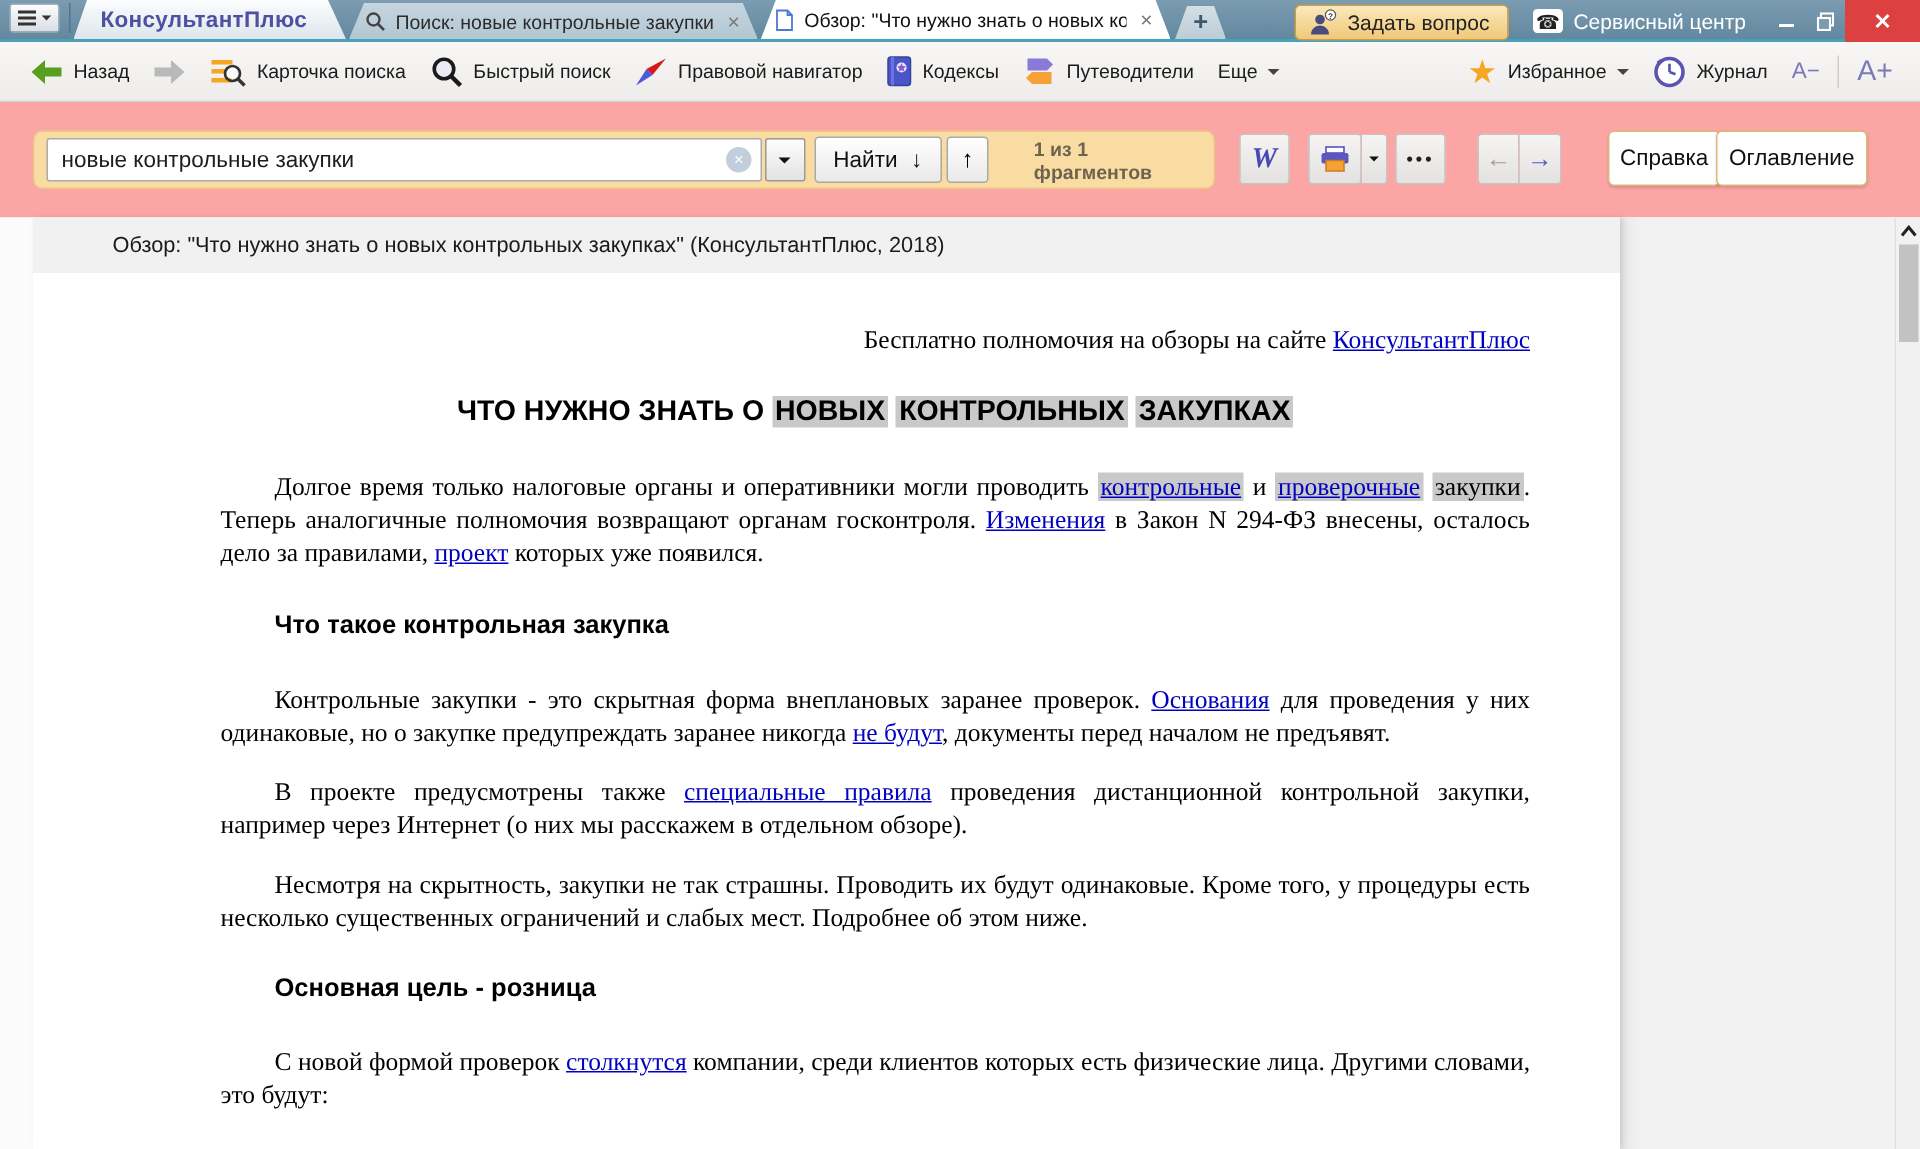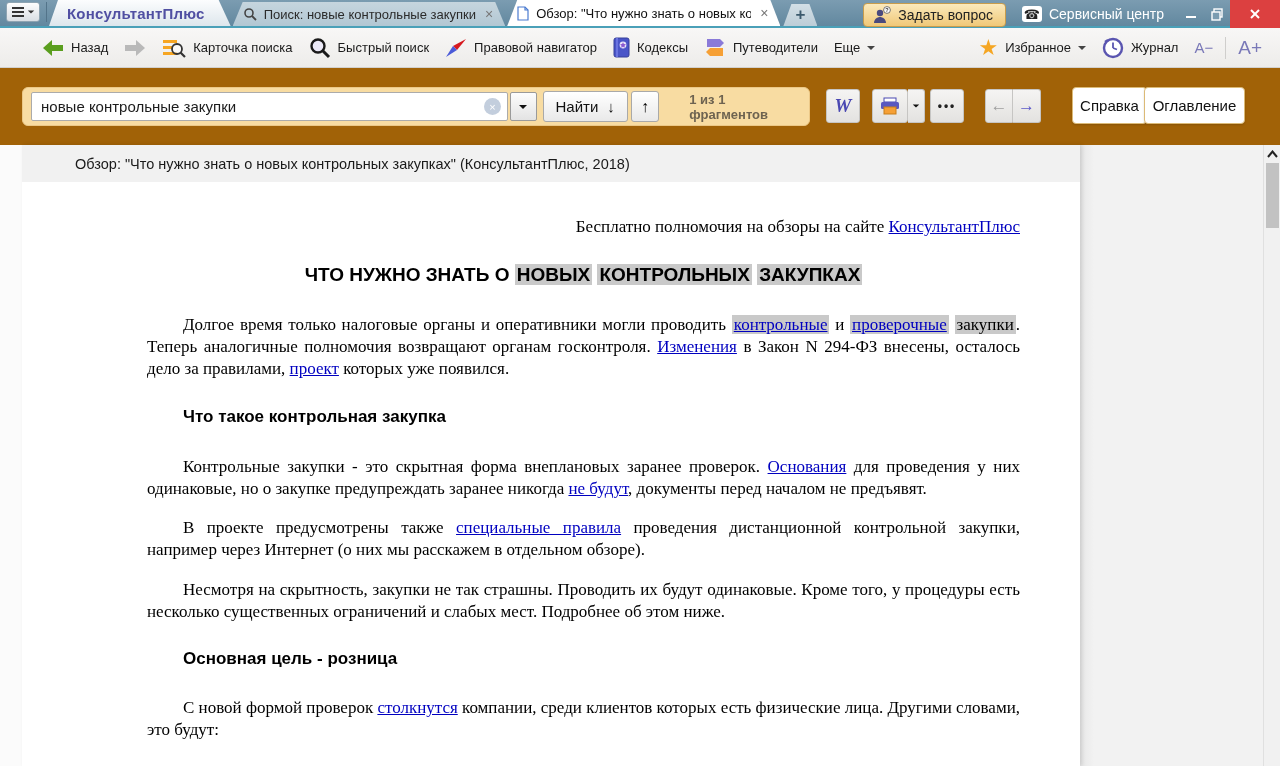--- a/index.html
+++ b/index.html
@@ -23,30 +23,30 @@
   .newtab { width:34px; height:22px; margin-left:3px; background:linear-gradient(#d3dfe6,#bccdd7); clip-path:polygon(8px 0, calc(100% - 8px) 0, 100% 100%, 0 100%); display:flex; align-items:center; justify-content:center; color:#3c5a6d; font-size:17px; font-weight:bold; cursor:pointer; }
   .titlebar-right { position:absolute; right:0; top:0; height:28px; display:flex; align-items:center; }
   .ask-btn { height:24px; margin-top:1px; padding:0 12px 0 8px; background:linear-gradient(#fbe9bc,#f0c878); border:1px solid #c79c4c; border-radius:4px; display:flex; align-items:center; gap:6px; font-size:14px; color:#222; cursor:pointer; }
   .service { display:flex; align-items:center; gap:7px; color:#fff; font-size:14px; margin:0 14px 0 16px; cursor:pointer; }
   .phone-box { width:20px; height:16px; background:#fff; border-radius:3px; display:flex; align-items:center; justify-content:center; color:#222; font-size:13px; line-height:1; }
   .winbtn { width:26px; height:22px; display:flex; align-items:center; justify-content:center; cursor:pointer; }
   .winbtn svg { display:block; }
   .winbtn.close { width:50px; height:28px; background:#dc4040; }
 
   
-  .toolbar { height:40px; background:linear-gradient(#f8f7f6,#edecea); border-bottom:1px solid #d2d1cf; display:flex; align-items:center; font-size:13px; color:#1a1a1a; padding:0 10px 0 34px; }
+  .toolbar { height:40px; background:linear-gradient(#f8f7f6,#edecea); border-bottom:1px solid #d2d1cf; display:flex; align-items:center; font-size:13px; color:#1a1a1a; padding:0 10px 0 12px; }
   .tool { display:flex; align-items:center; gap:7px; padding:4px 8px; border-radius:3px; cursor:pointer; white-space:nowrap; }
   .tool svg { display:block; }
   .spacer { flex:1; }
   .fontbtn { font-size:15px; color:#7a79b8; padding:3px 8px; cursor:pointer; }
   .fontbtn.big { font-size:19px; }
   .vline { width:1px; height:22px; background:#cfcecc; margin:0 4px; }
 
   
-  .searchrow { height:77px; background:#a16207; position:relative; }
+  .searchrow { height:77px; background:#fca5a5; position:relative; }
   .search-wrap { position:absolute; left:22px; top:19px; width:788px; height:39px; background:#f8dca2; border:1px solid #ecc887; border-radius:6px; display:flex; align-items:center; padding:0 8px; }
   .search-input-box { position:relative; width:506px; height:29px; }
   .search-input { width:100%; height:100%; border:1px solid #ababab; border-radius:2px; padding:0 30px 0 9px; font-size:15px; color:#1c1c1c; font-family:"Liberation Sans",sans-serif; outline:none; }
   .clear-ic { position:absolute; right:7px; top:6px; width:17px; height:17px; background:#c3cedd; border-radius:50%; color:#fff; font-size:11px; display:flex; align-items:center; justify-content:center; cursor:pointer; }
   .dd-btn { width:28px; height:29px; margin-left:2px; background:linear-gradient(#fdfdfd,#e3e3e3); border:1px solid #9a9a9a; border-radius:2px; display:flex; align-items:center; justify-content:center; cursor:pointer; }
   .find-btn { height:31px; margin-left:6px; padding:0 12px; background:linear-gradient(#ffffff,#e9e9e9); border:1px solid #a9a9a9; border-radius:3px; display:flex; align-items:center; gap:9px; font-size:15px; color:#111; cursor:pointer; }
   .up-btn { width:30px; height:31px; margin-left:3px; background:linear-gradient(#ffffff,#e9e9e9); border:1px solid #a9a9a9; border-radius:3px; display:flex; align-items:center; justify-content:center; cursor:pointer; }
   .frag { margin-left:30px; font-size:13px; font-weight:bold; color:#6e6350; }
   .sq-btn { position:absolute; top:21px; width:34px; height:34px; background:linear-gradient(#f5f4f3,#e3e2e0); border:1px solid #c6c5c3; border-radius:3px; display:flex; align-items:center; justify-content:center; cursor:pointer; }
   .w-btn { left:826px; font-family:"Liberation Serif",serif; font-style:italic; font-weight:bold; font-size:19px; color:#4a48b2; }

